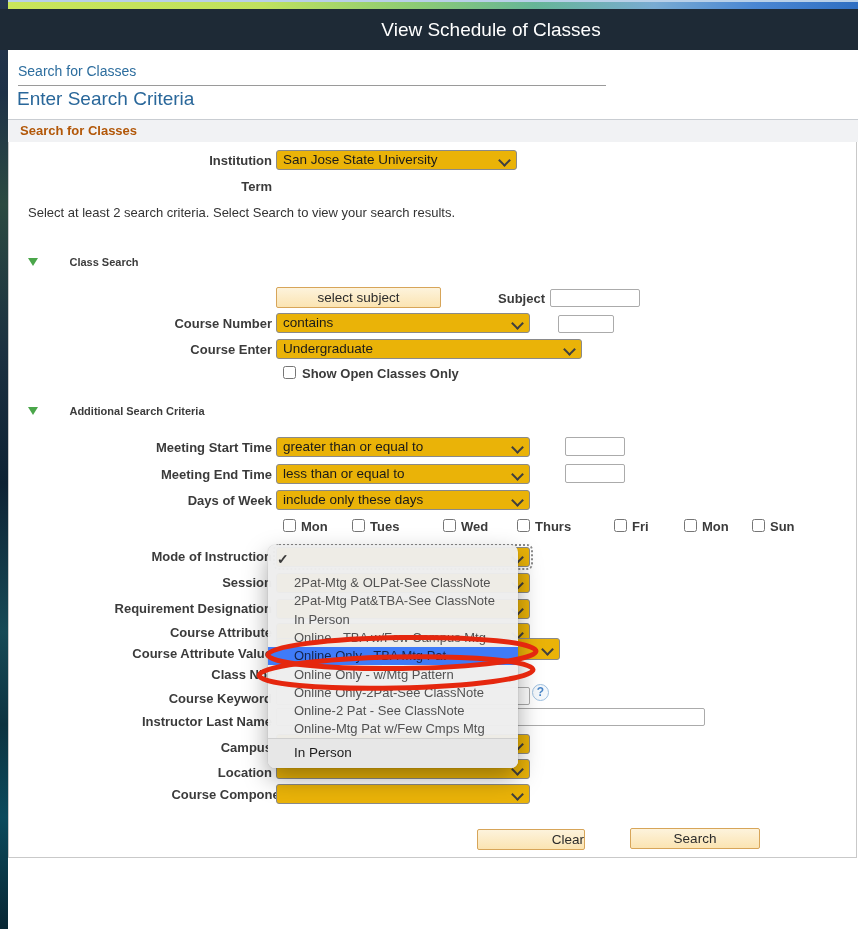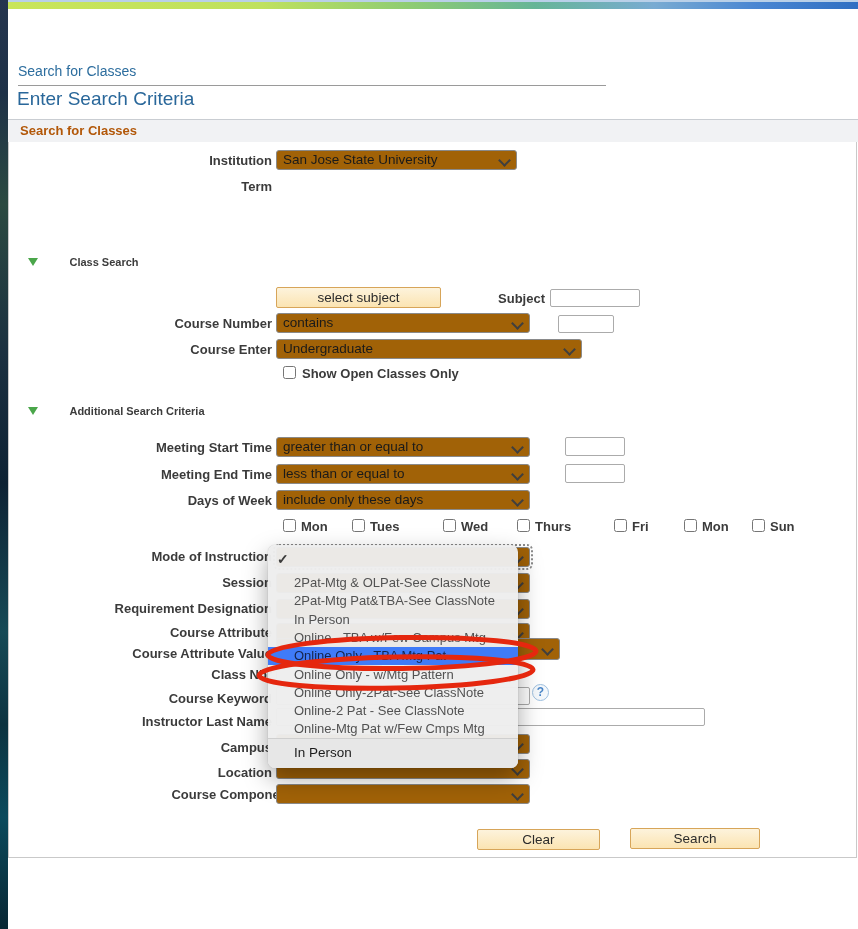--- a/index.html
+++ b/index.html
@@ -23,21 +23,21 @@
 
   #groupbox{left:8px;top:119px;width:849px;height:739px;border:1px solid #c9c9c9;box-sizing:border-box;background:#ffffff;}
   #group-header{left:8px;top:119px;width:850px;height:23px;background:#f1f2f4;border-top:1px solid #c9cdd2;
     box-sizing:border-box;}
   #group-header .gtitle{position:absolute;left:12px;top:3px;font-size:13px;font-weight:bold;color:#b25708;}
 
   .flabel{width:264px;left:8px;text-align:right;font-size:13px;font-weight:bold;color:#3b3b3b;white-space:nowrap;overflow:hidden;}
   .sec-title{font-size:11px;font-weight:bold;color:#3c3c3c;margin-left:23px;}
   .tri{width:0;height:0;border-left:5px solid transparent;border-right:5px solid transparent;border-top:8px solid #4aa64a;display:inline-block;}
 
-  .sel{background:#a16207;border:1px solid #8a8a8a;border-radius:3px;box-sizing:border-box;height:20px;}
+  .sel{background:#eab308;border:1px solid #8a8a8a;border-radius:3px;box-sizing:border-box;height:20px;}
   .sel .sel-text{position:absolute;left:6px;top:0;line-height:18px;font-size:13.5px;color:#1a1a1a;white-space:nowrap;}
   .chev{position:absolute;right:7px;top:5px;width:7px;height:7px;border-right:2px solid #3f3f3f;border-bottom:2px solid #3f3f3f;transform:rotate(45deg);}
   .focus-ring{outline:2px dotted #8a8a8a;outline-offset:1px;}
 
   .inp{background:#ffffff;border:1px solid #ababab;border-radius:2px;box-sizing:border-box;height:18px;}
   .cb{width:13px;height:13px;background:#ffffff;border:1.4px solid #767676;border-radius:2.5px;box-sizing:border-box;}
   .cb-label{font-size:13px;font-weight:bold;color:#3b3b3b;white-space:nowrap;}
 
   .ps-btn{background:linear-gradient(180deg,#fdf3dc 0%,#fbe4b2 100%);border:1px solid #d7a559;border-radius:2px;
     box-sizing:border-box;height:21px;text-align:center;font-size:13.5px;color:#2b2b2b;line-height:19px;cursor:pointer;}
@@ -62,38 +62,42 @@
 </style>
 </head>
 <body>
 
 <div id="stage">
 
   <div class="abs" id="left-strip"></div>
   <div class="abs" id="top-line"></div>
   <div class="abs" id="top-gradient"></div>
 
+  <div class="abs" id="title-bar">
+    <div class="title">View Schedule of Classes</div>
+  </div>
 
   <div class="abs link" style="left:18px;top:63px;">Search for Classes</div>
   <div class="abs" id="rule1"></div>
   <div class="abs" id="page-heading">Enter Search Criteria</div>
 
   <div class="abs" id="groupbox"></div>
   <div class="abs" id="group-header">
     <div class="gtitle">Search for Classes</div>
   </div>
 
   <div class="abs flabel" style="top:153px;">Institution</div>
   <div class="abs sel" style="left:276px;top:150px;width:241px;">
     <span class="sel-text">San Jose State University</span>
     <span class="chev"></span>
   </div>
 
   <div class="abs flabel" style="top:179px;">Term</div>
 
+  <div class="abs note" style="left:28px;top:205px;">Select at least 2 search criteria. Select Search to view your search results.</div>
 
   <div class="abs" style="left:28px;top:252px;">
     <span class="tri" style="margin-right:4px;"></span>
     <span class="sec-title">Class Search</span>
   </div>
 
   <div class="abs ps-btn" style="left:276px;top:287px;width:165px;">select subject</div>
 
   <div class="abs flabel" style="left:305px;width:240px;top:291px;">Subject</div>
   <input class="abs inp" style="left: 550px; top: 289px; width: 90px;" value="">
@@ -217,16 +221,16 @@
     <div class="opt" style="top:175.4px;">Online-Mtg Pat w/Few Cmps Mtg</div>
     <div id="popup-sep"></div>
     <div id="popup-bottom">In Person</div>
   </div>
 
   <svg class="abs" id="ovals" width="320" height="68" viewBox="0 0 320 68">
     <ellipse cx="162" cy="25" rx="134" ry="15.5" fill="none" stroke-width="5" transform="rotate(-0.8 162 25)" stroke="#e5270e"></ellipse>
     <ellipse cx="156" cy="44.5" rx="137" ry="15.5" fill="none" stroke-width="5" transform="rotate(-1.2 156 44.5)" stroke="#e5270e"></ellipse>
   </svg>
 
-  <div class="abs ps-btn" style="left:477px;top:829px;width:123px;">Clear</div>
+  <div class="abs ps-btn" style="left:477px;top:829px;width:108px;text-align:right;">Clear</div>
   <div class="abs ps-btn" style="left:630px;top:828px;width:130px;">Search</div>
 
 </div>
 
 </body></html>

